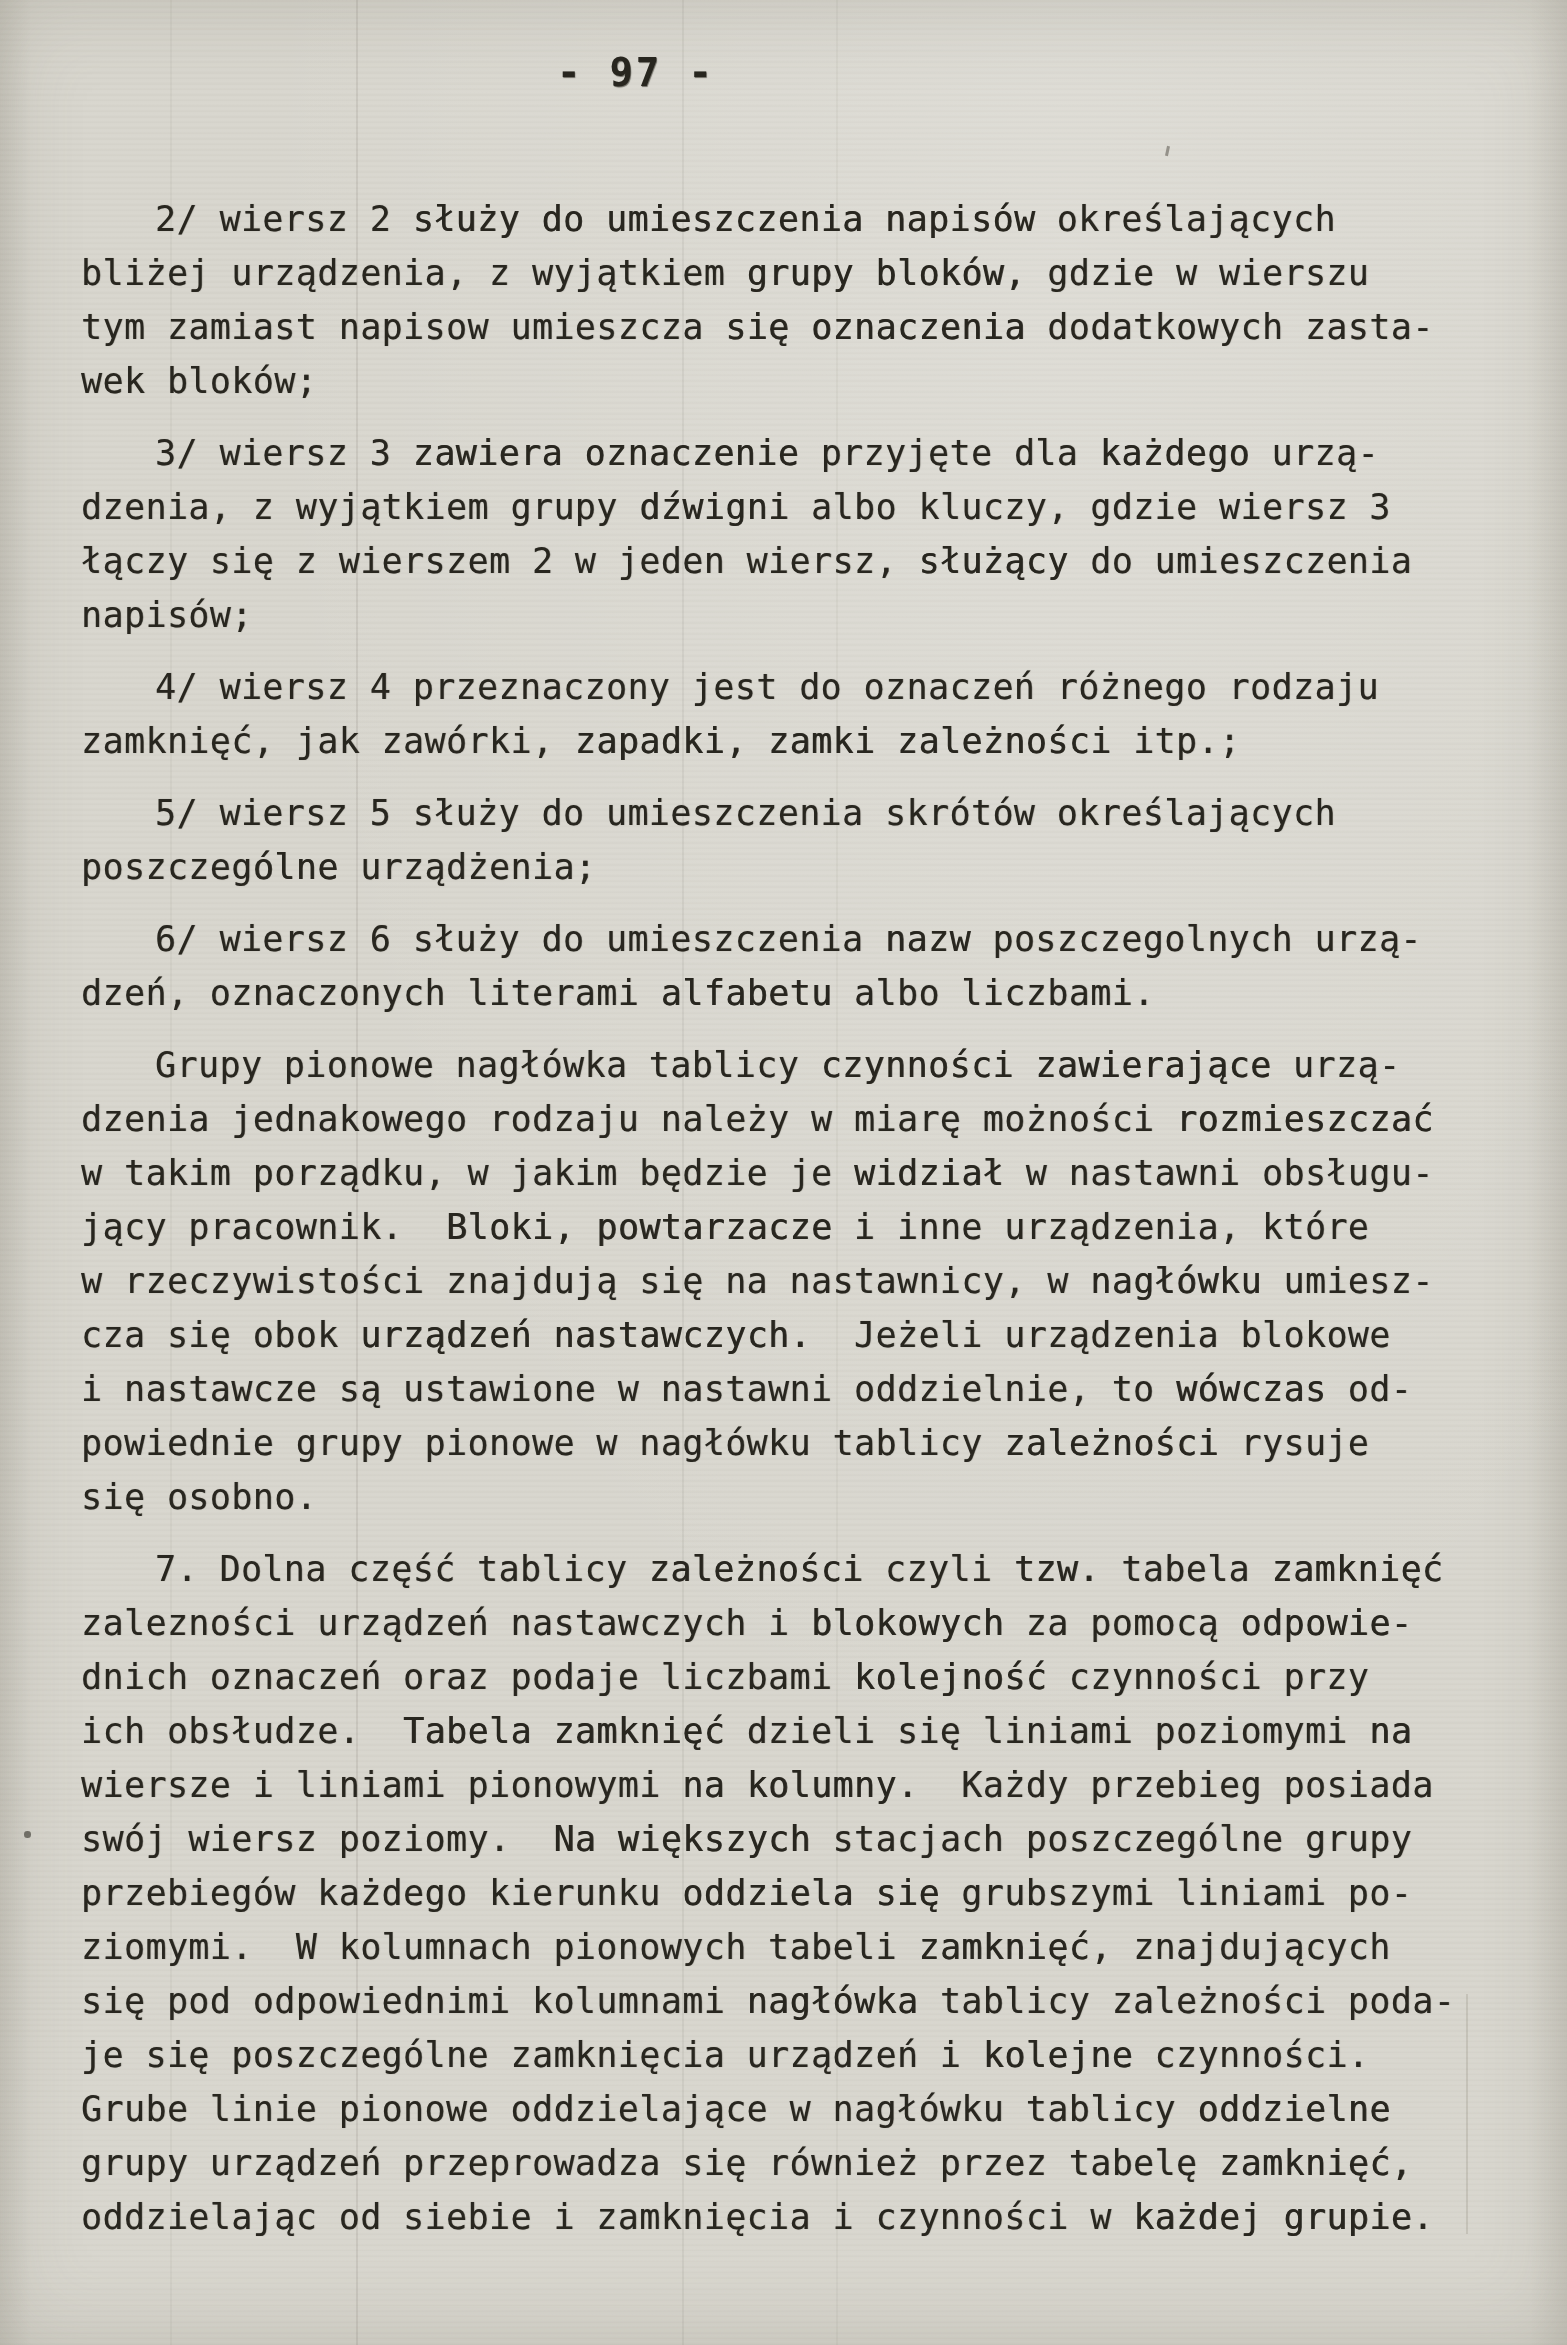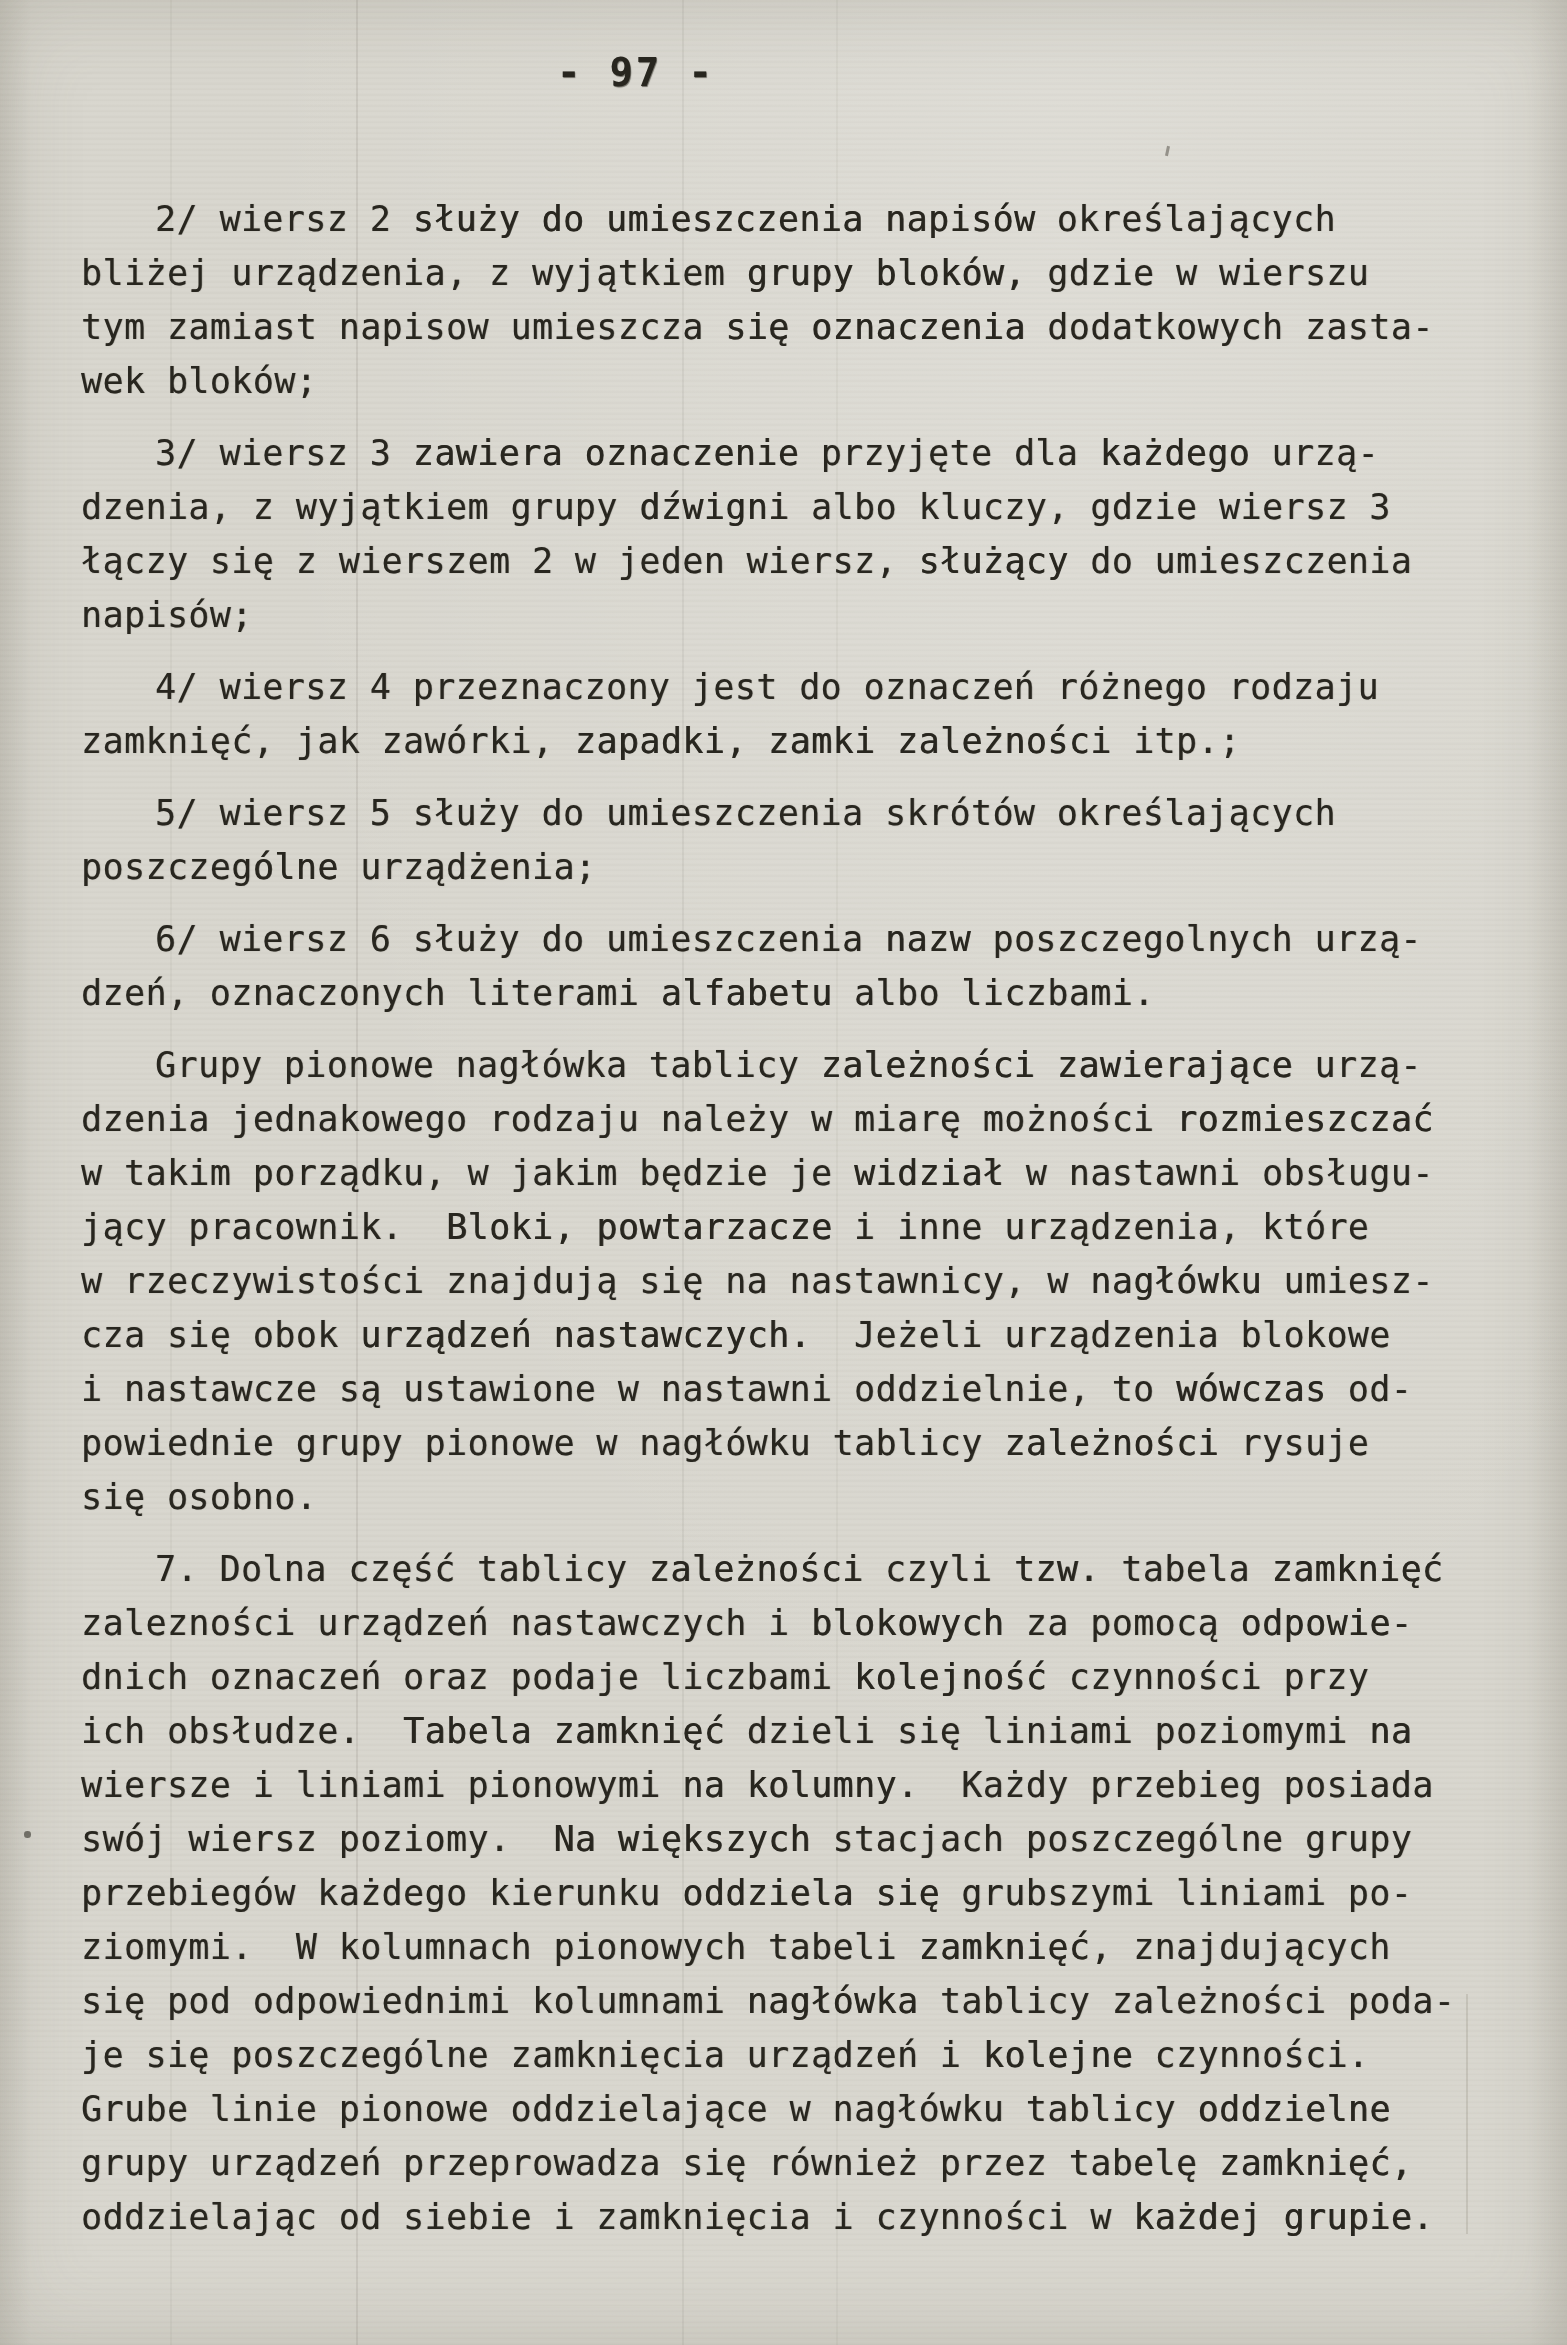--- a/index.html
+++ b/index.html
@@ -117,21 +117,21 @@
       </div>
       <div class="para">
         <div class="line">5/ wiersz 5 służy do umieszczenia skrótów określających</div>
         <div class="line">poszczeg<span class="heavy">ólne</span> urządżenia;</div>
       </div>
       <div class="para">
         <div class="line">6/ wiersz 6 służy do umieszczenia <span class="heavy">nazw</span> poszczegolnych urzą-</div>
         <div class="line">dzeń, oznaczonych literami <span class="heavy">alfabetu</span> albo liczbami.</div>
       </div>
       <div class="para">
-        <div class="line">Grupy pionowe nagłówka tablicy <span class="heavy">zależności zawierające</span> urzą-</div>
+        <div class="line">Grupy pionowe nagłówka tablicy <span class="heavy">czynności zawierające</span> urzą-</div>
         <div class="line">dzenia jednakowego rodzaju należy w miarę możności <span class="heavy">rozmieszczać</span></div>
         <div class="line">w takim porządku, w jakim będzie je <span class="heavy">widział</span> w nastawni obsługu-</div>
         <div class="line">jący pracownik.  <span class="heavy">Bloki, powtarzacze</span> i inne urządzenia, które</div>
         <div class="line">w rzeczywistości znajdują się na nastawnicy, w <span class="heavy">nagłówku</span> umiesz-</div>
         <div class="line">cza się obok <span class="heavy">urządzeń nastawczych.</span>  Jeżeli urządzenia blokowe</div>
         <div class="line">i nastawcze są ustawione w nastawni oddzielnie, to <span class="heavy">wówczas</span> od-</div>
         <div class="line">powiednie grupy pionowe w nagłówku tablicy <span class="heavy">zależności</span> rysuje</div>
         <div class="line">się osobno.</div>
       </div>
       <div class="para">

